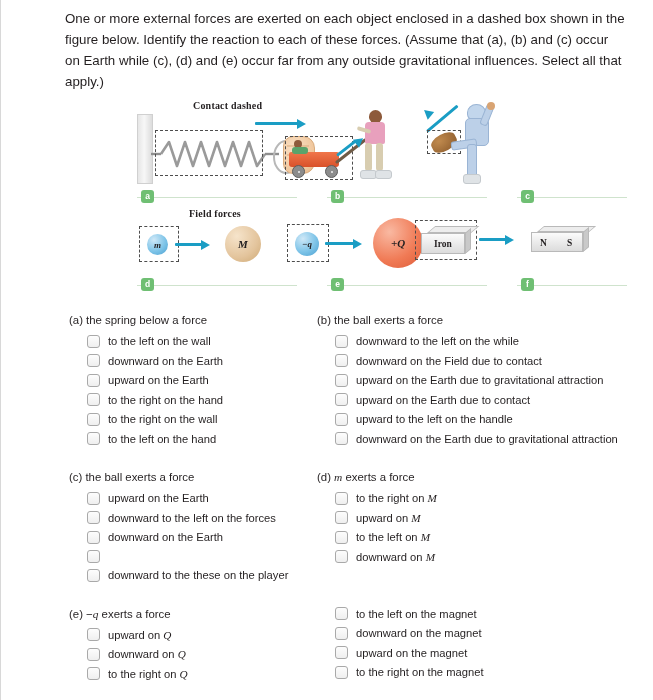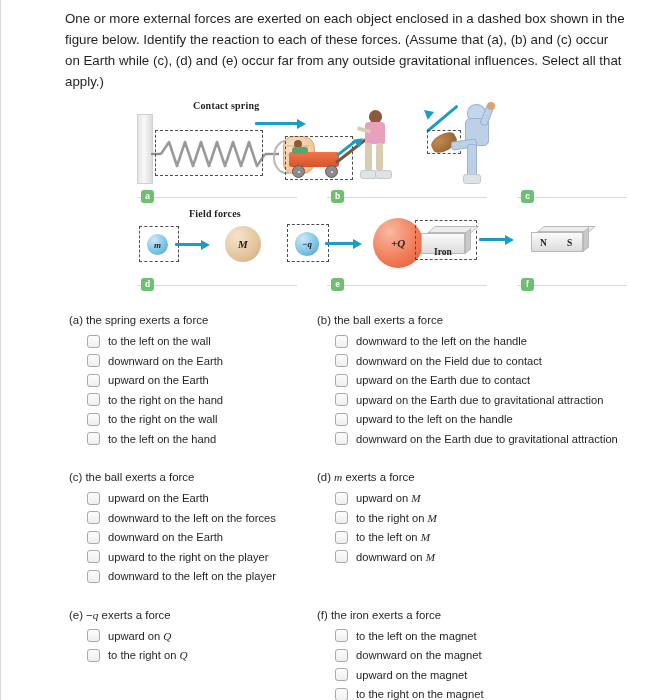--- a/index.html
+++ b/index.html
@@ -250,21 +250,21 @@
 <body>
 
 <div class="page">
   <div class="content">
 
     <div class="stem">One or more external forces are exerted on each object enclosed in a dashed box shown in the figure below. Identify the reaction to each of these forces. (Assume that (a), (b) and (c) occur on Earth while (c), (d) and (e) occur far from any outside gravitational influences. Select all that apply.)</div>
 
     <div class="figure">
 
       <div class="panel" style="left:78px;top:4px;width:176px;height:84px;">
-        <div class="caption-serif" style="position:absolute;left:56px;top:0;">Contact spring</div>
+        <div class="caption-serif" style="position:absolute;left:56px;top:0;">Contact dashed</div>
         <div class="wall" style="left:0;top:14px;width:14px;height:68px;"></div>
 
         <svg class="spring" style="left:14px;top:38px;" width="138" height="32" viewBox="0 0 138 32">
           <path d="M0 16 H10" stroke="#8e8e8e" stroke-width="2.4" fill="none"></path>
           <path d="M10 16 L18 4 L26 28 L34 4 L42 28 L50 4 L58 28 L66 4 L74 28 L82 4 L90 28 L98 4 L106 28 L114 16" stroke="#9a9a9a" stroke-width="2.6" fill="none" stroke-linejoin="round"></path>
           <path d="M114 16 H128" stroke="#8e8e8e" stroke-width="2.4" fill="none"></path>
         </svg>
         <div class="dashbox" style="left:18px;top:30px;width:108px;height:46px;"></div>
 
         <div class="ring" style="left:136px;top:40px;width:22px;height:30px;"></div>
@@ -356,21 +356,21 @@
           <span style="font-size:11px;">+Q</span>
         </div>
       </div>
 
       <div class="panel" style="left:356px;top:118px;width:200px;height:56px;">
         <div class="dashbox" style="left:0;top:6px;width:62px;height:40px;"></div>
         <div class="block3d" style="left:6px;top:12px;width:50px;height:28px;">
           <div class="top" style="left:6px;top:0;width:44px;height:7px;"></div>
           <div class="face" style="left:0;top:7px;width:44px;height:21px;"></div>
           <div class="side" style="left:44px;top:7px;width:6px;height:21px;"></div>
-          <div class="lbl" style="top:21px;width:44px;">Iron</div>
+          <div class="lbl" style="top:13px;width:44px;">Iron</div>
         </div>
         <div class="arrow-line" style="left:64px;top:24px;width:28px;"></div>
         <div class="arrow-head" style="left:90px;top:20.5px;"></div>
         <div class="block3d" style="left:116px;top:12px;width:60px;height:26px;">
           <div class="top" style="left:6px;top:0;width:52px;height:6px;"></div>
           <div class="face" style="left:0;top:6px;width:52px;height:20px;"></div>
           <div class="side" style="left:52px;top:6px;width:6px;height:20px;"></div>
           <div class="magnet-lbl" style="left:9px;top:12px;">N</div>
           <div class="magnet-lbl" style="left:36px;top:12px;">S</div>
         </div>
@@ -383,21 +383,21 @@
         <div class="badge" style="left:194px;">e</div>
         <div class="rule" style="left:380px;width:110px;"></div>
         <div class="badge" style="left:384px;">f</div>
       </div>
     </div>
 
     <div class="answers">
 
       <div class="qrow" style="margin-top:12px;">
         <div class="qcol">
-          <div class="qtitle">(a) the spring exerts a force</div>
+          <div class="qtitle">(a) the spring below a force</div>
           <div class="opt">
             <span class="cbox"></span>
             <span class="olabel">to the left on the wall</span>
           </div>
           <div class="opt">
             <span class="cbox"></span>
             <span class="olabel">downward on the Earth</span>
           </div>
           <div class="opt">
             <span class="cbox"></span>
@@ -414,33 +414,33 @@
           <div class="opt">
             <span class="cbox"></span>
             <span class="olabel">to the left on the hand</span>
           </div>
         </div>
 
         <div class="qcol right">
           <div class="qtitle">(b) the ball exerts a force</div>
           <div class="opt">
             <span class="cbox"></span>
-            <span class="olabel">downward to the left on the handle</span>
+            <span class="olabel">downward to the left on the while</span>
           </div>
           <div class="opt">
             <span class="cbox"></span>
             <span class="olabel">downward on the Field due to contact</span>
           </div>
           <div class="opt">
             <span class="cbox"></span>
+            <span class="olabel">upward on the Earth due to gravitational attraction</span>
+          </div>
+          <div class="opt">
+            <span class="cbox"></span>
             <span class="olabel">upward on the Earth due to contact</span>
-          </div>
-          <div class="opt">
-            <span class="cbox"></span>
-            <span class="olabel">upward on the Earth due to gravitational attraction</span>
           </div>
           <div class="opt">
             <span class="cbox"></span>
             <span class="olabel">upward to the left on the handle</span>
           </div>
           <div class="opt">
             <span class="cbox"></span>
             <span class="olabel">downward on the Earth due to gravitational attraction</span>
           </div>
         </div>
@@ -456,39 +456,38 @@
           <div class="opt">
             <span class="cbox"></span>
             <span class="olabel">downward to the left on the forces</span>
           </div>
           <div class="opt">
             <span class="cbox"></span>
             <span class="olabel">downward on the Earth</span>
           </div>
           <div class="opt">
             <span class="cbox"></span>
-            <span class="olabel">upward to the right on the player</span>
-          </div>
-          <div class="opt">
-            <span class="cbox"></span>
-            <span class="olabel">downward to the left on the player</span>
+          </div>
+          <div class="opt">
+            <span class="cbox"></span>
+            <span class="olabel">downward to the these on the player</span>
           </div>
         </div>
 
         <div class="qcol right">
           <div class="qtitle">
             <span>(d) </span><i>m</i><span> exerts a force</span>
           </div>
           <div class="opt">
             <span class="cbox"></span>
+            <span class="olabel"><span>to the right on </span><i>M</i></span>
+          </div>
+          <div class="opt">
+            <span class="cbox"></span>
             <span class="olabel"><span>upward on </span><i>M</i></span>
-          </div>
-          <div class="opt">
-            <span class="cbox"></span>
-            <span class="olabel"><span>to the right on </span><i>M</i></span>
           </div>
           <div class="opt">
             <span class="cbox"></span>
             <span class="olabel"><span>to the left on </span><i>M</i></span>
           </div>
           <div class="opt">
             <span class="cbox"></span>
             <span class="olabel"><span>downward on </span><i>M</i></span>
           </div>
         </div>
@@ -498,26 +497,29 @@
         <div class="qcol">
           <div class="qtitle">
             <span>(e) −</span><i>q</i><span> exerts a force</span>
           </div>
           <div class="opt">
             <span class="cbox"></span>
             <span class="olabel"><span>upward on </span><i>Q</i></span>
           </div>
           <div class="opt">
             <span class="cbox"></span>
+            <span class="olabel"><span>downward on </span><i>Q</i></span>
+          </div>
+          <div class="opt">
+            <span class="cbox"></span>
             <span class="olabel"><span>to the right on </span><i>Q</i></span>
           </div>
         </div>
 
         <div class="qcol right">
-          <div class="qtitle">(f) the iron exerts a force</div>
           <div class="opt">
             <span class="cbox"></span>
             <span class="olabel">to the left on the magnet</span>
           </div>
           <div class="opt">
             <span class="cbox"></span>
             <span class="olabel">downward on the magnet</span>
           </div>
           <div class="opt">
             <span class="cbox"></span>

